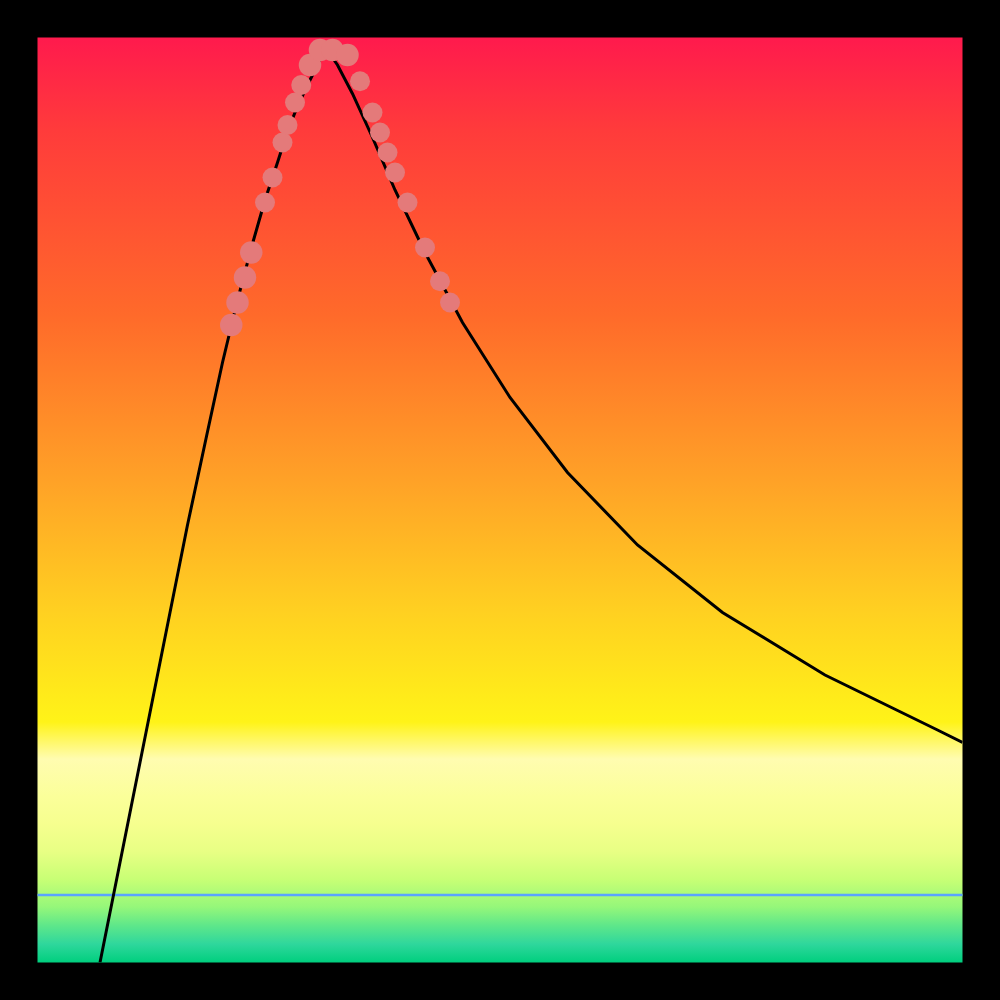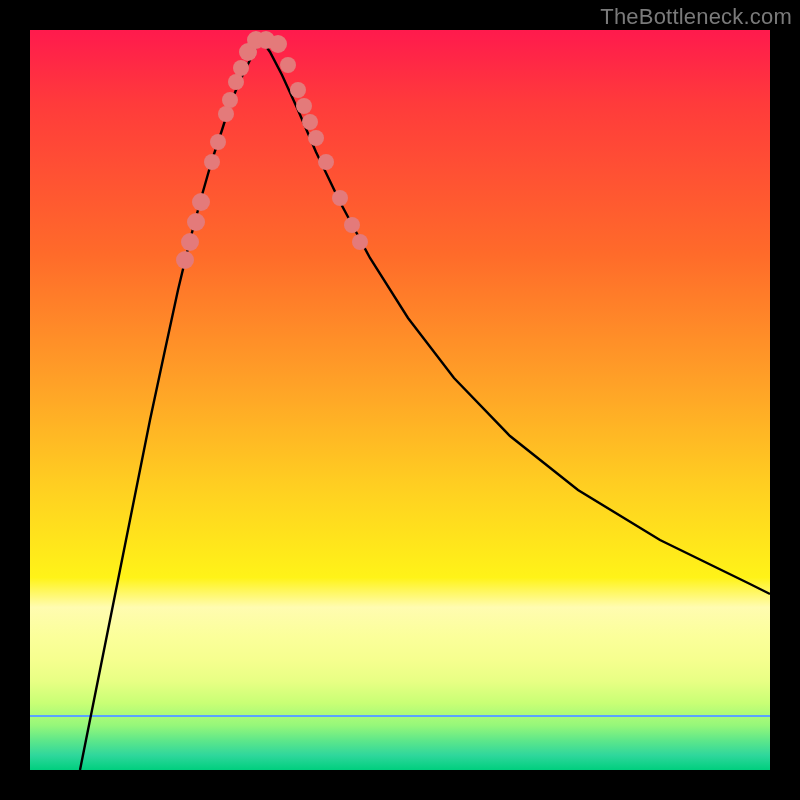--- a/index.html
+++ b/index.html
@@ -67,21 +67,20 @@
     height: 740px;
   }
   .marker {
     fill: #e47a7a;
   }
 </style>
 </head>
 <body>
 
 <div class="frame">
-  <div class="watermark">TheBottleneck.com</div>
 
   <div class="plot-area">
     <div class="thin-blue" id="blue-line" style="top: 685.2px;"></div>
 
     <svg class="curve" viewBox="0 0 740 740" preserveAspectRatio="none">
       <path id="left-path" fill="none" stroke="#000" stroke-width="2.4" d="M50.0 740.0 L62.0 680.0 L75.0 615.0 L90.0 540.0 L105.0 465.0 L120.0 390.0 L135.0 320.0 L148.0 260.0 L160.0 210.0 L172.0 165.0 L182.0 130.0 L192.0 100.0 L200.0 75.0 L208.0 55.0 L216.0 38.0 L224.0 22.0 L230.0 8.0"></path>
       <path id="right-path" fill="none" stroke="#000" stroke-width="2.4" d="M230.0 8.0 L240.0 22.0 L252.0 45.0 L268.0 80.0 L286.0 122.0 L310.0 172.0 L340.0 228.0 L378.0 288.0 L424.0 348.0 L480.0 406.0 L548.0 460.0 L630.0 510.0 L720.0 554.0 L740.0 564.0"></path>
       <g id="markers">
           <circle cx="155" cy="230" r="9" class="marker" fill="#e47a7a"></circle>
           <circle cx="160" cy="212" r="9" class="marker" fill="#e47a7a"></circle>

